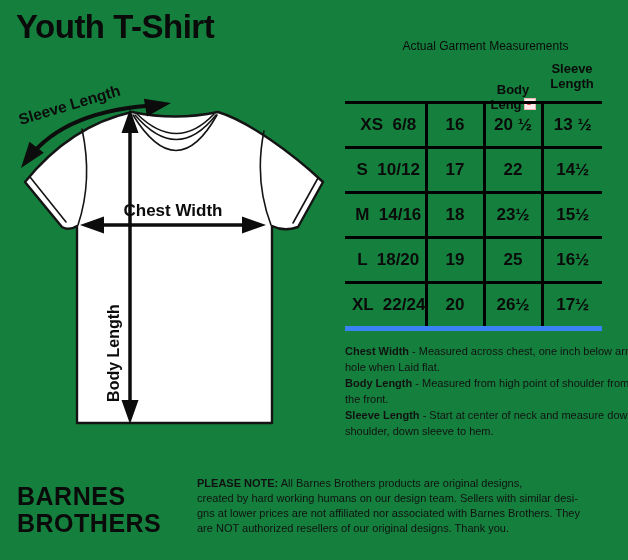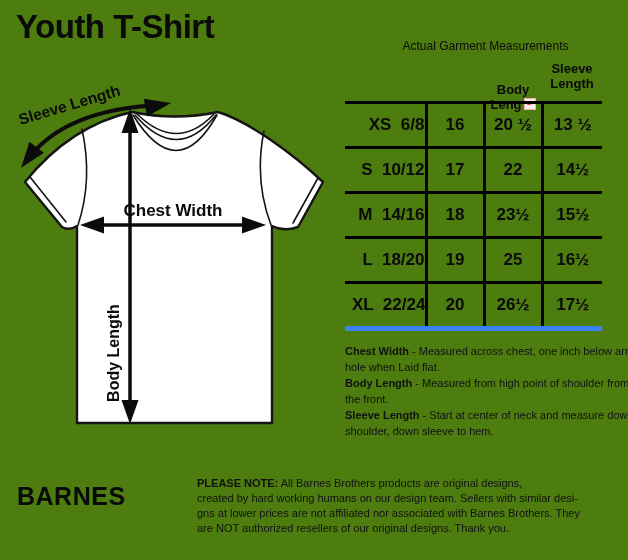--- a/index.html
+++ b/index.html
@@ -1,20 +1,20 @@
 <!DOCTYPE html>
 <html><head>
 <meta charset="utf-8">
 <style>
   html, body { margin: 0; padding: 0; background: #ffffff; }
   .canvas {
     position: relative;
     width: 628px;
     height: 560px;
-    background: #4d7c0f;
+    background: #15803d;
     font-family: "Liberation Sans", "DejaVu Sans", sans-serif;
     color: #000;
     overflow: hidden;
   }
 
   
   .page-title {
     position: absolute;
     left: 16px;
     top: 8px;
@@ -90,21 +90,21 @@
     border-top: 3px solid #000;
     font-size: 17px;
     font-weight: bold;
     text-align: center;
     padding: 0;
     color: #0a0a0a;
   }
   table.size-table tr:last-child td { border-bottom: 5px solid #3b82f6; }
   table.size-table td.vline { border-left: 3px solid #000; }
   table.size-table td.size-cell {
-    text-align: right;
+    text-align: center;
     padding-left: 7px;
     white-space: pre;
   }
 
   .meas-notes {
     position: absolute;
     left: 345px;
     top: 343px;
     width: 275px;
     font-size: 11px;
@@ -243,20 +243,21 @@
     <div class="note-line"><b>Chest Width</b><span> - Measured across chest, one inch below arm-</span></div>
     <div class="note-line"><b></b><span>hole  when Laid flat.</span></div>
     <div class="note-line"><b>Body Length</b><span> - Measured from high point of shoulder from</span></div>
     <div class="note-line"><b></b><span>the front.</span></div>
     <div class="note-line"><b>Sleeve Length</b><span> - Start  at center of neck and measure down</span></div>
     <div class="note-line"><b></b><span>shoulder, down sleeve to hem.</span></div>
   </div>
 
   <div class="brand">
     <div>BARNES</div>
+    <div>BROTHERS</div>
   </div>
 
   <div class="disclaimer">
     <div class="note-line"><b>PLEASE NOTE:</b><span> All Barnes Brothers products are original designs,</span></div>
     <div class="note-line"><b></b><span>created by hard working humans on our design team. Sellers with similar desi-</span></div>
     <div class="note-line"><b></b><span>gns at lower prices are not affiliated nor associated with Barnes Brothers. They</span></div>
     <div class="note-line"><b></b><span>are NOT authorized resellers of our original designs. Thank you.</span></div>
   </div>
 
 </div>

